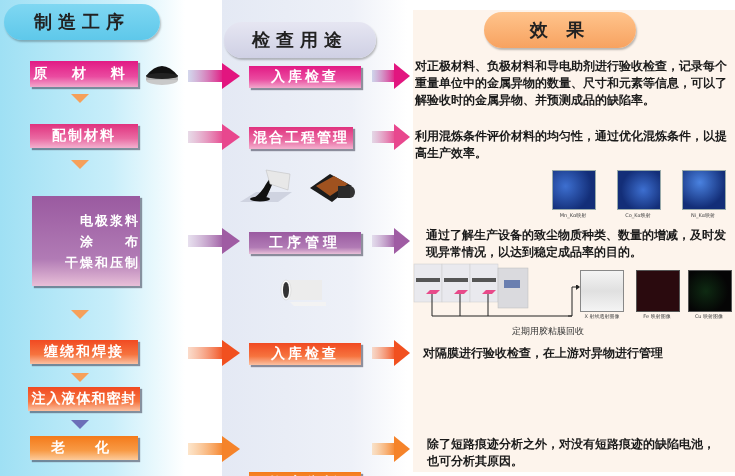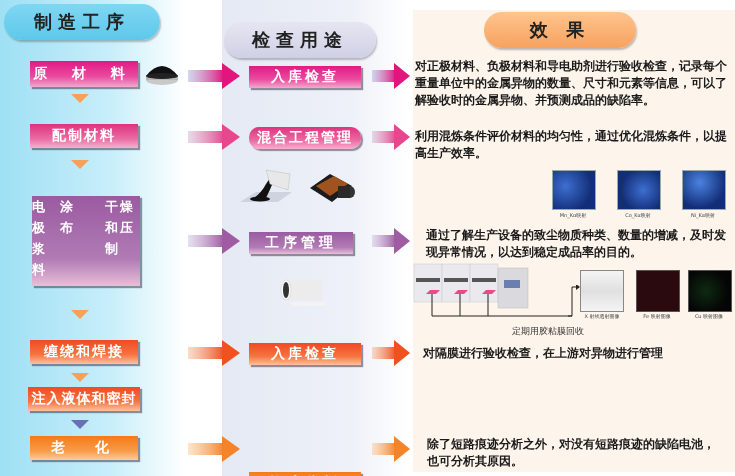--- a/index.html
+++ b/index.html
@@ -81,21 +81,21 @@
 <svg class="abs" style="left:188px;top:124px;" width="52" height="26">
   <defs>
       <linearGradient id="gb1" x1="0" x2="1">
         <stop offset="0" stop-color="#d8c2d8" stop-opacity="0.6"></stop>
         <stop offset="1" stop-color="#e8478e"></stop>
       </linearGradient>
     </defs>
   <rect x="0" y="7" width="36" height="12" fill="url(#gb1)"></rect>
     <polygon points="34,0 52,13 34,26" fill="#e8478e"></polygon>
 </svg>
-<div class="abs cbox pink" style="left:249px;top:127px;width:112px;height:22px;letter-spacing:2px;border-radius:10px;">混合工程管理</div>
+<div class="abs cbox pink" style="left:249px;top:127px;width:104px;height:22px;letter-spacing:2px;">混合工程管理</div>
 <svg class="abs" style="left:372px;top:124px;" width="38" height="26">
   <defs>
       <linearGradient id="gb2" x1="0" x2="1">
         <stop offset="0" stop-color="#d8c2d8" stop-opacity="0.6"></stop>
         <stop offset="1" stop-color="#e8478e"></stop>
       </linearGradient>
     </defs>
   <rect x="0" y="7" width="24" height="12" fill="url(#gb2)"></rect>
     <polygon points="22,0 38,13 22,26" fill="#e8478e"></polygon>
 </svg>
@@ -107,38 +107,38 @@
   <ellipse cx="24" cy="31" rx="10" ry="2.5" fill="#111"></ellipse>
   <polygon points="30,2 54,6 52,22 34,16" fill="#e8e8e8" stroke="#bbb" stroke-width="0.5"></polygon>
 </svg>
 <svg class="abs" style="left:308px;top:168px;" width="50" height="36">
   <polygon points="2,20 22,6 44,18 24,34" fill="#1c1c1c"></polygon>
   <polygon points="8,18 26,8 40,16 22,28" fill="#a0521f"></polygon>
   <ellipse cx="42" cy="24" rx="5" ry="6" fill="#333"></ellipse>
   <rect x="30" y="18" width="12" height="12" fill="#2a2a2a"></rect>
 </svg>
 
-<div class="abs pbox purple" style="left:32px;top:196px;width:108px;height:90px;flex-direction:row;align-items:flex-start;justify-content:center;font-size:13px;line-height:21px;letter-spacing:2px;">
+<div class="abs pbox purple" style="left:32px;top:196px;width:108px;height:90px;flex-direction:column;align-items:flex-end;justify-content:center;font-size:13px;line-height:21px;letter-spacing:2px;">
   <div>电极浆料</div>
   <div>涂　　布</div>
   <div>干燥和压制</div>
 </div>
 <div class="abs tri" style="left:71px;top:310px;"></div>
 
 <svg class="abs" style="left:188px;top:228px;" width="52" height="26">
   <defs>
       <linearGradient id="gc1" x1="0" x2="1">
         <stop offset="0" stop-color="#d7cbe3" stop-opacity="0.6"></stop>
         <stop offset="1" stop-color="#9f5ca3"></stop>
       </linearGradient>
     </defs>
   <rect x="0" y="7" width="36" height="12" fill="url(#gc1)"></rect>
     <polygon points="34,0 52,13 34,26" fill="#9f5ca3"></polygon>
 </svg>
-<div class="abs cbox purple" style="left:249px;top:232px;width:104px;height:22px;letter-spacing:4px;">工序管理</div>
+<div class="abs cbox purple" style="left:249px;top:232px;width:112px;height:22px;letter-spacing:4px;">工序管理</div>
 <svg class="abs" style="left:372px;top:228px;" width="38" height="26">
   <defs>
       <linearGradient id="gc2" x1="0" x2="1">
         <stop offset="0" stop-color="#d7cbe3" stop-opacity="0.6"></stop>
         <stop offset="1" stop-color="#9f5ca3"></stop>
       </linearGradient>
     </defs>
   <rect x="0" y="7" width="24" height="12" fill="url(#gc2)"></rect>
     <polygon points="22,0 38,13 22,26" fill="#9f5ca3"></polygon>
 </svg>

